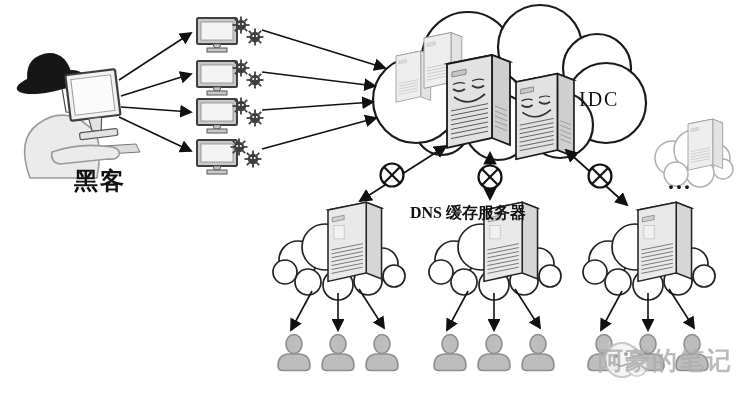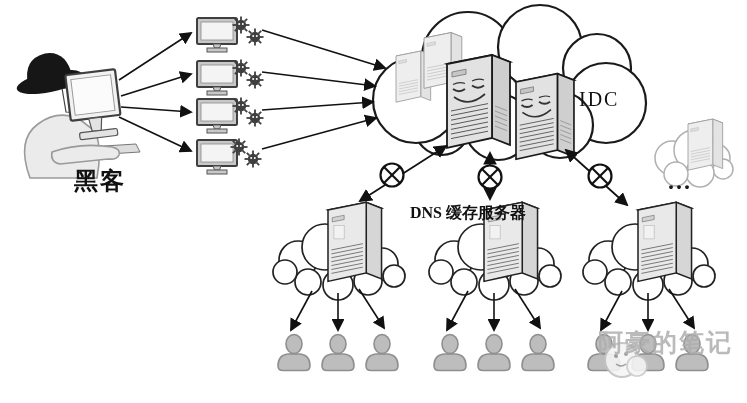--- a/index.html
+++ b/index.html
@@ -10,21 +10,21 @@
   #stage svg{position:absolute;left:0;top:0;}
   .lbl{position:absolute;color:#111;white-space:nowrap;line-height:1.1;}
   .lbl-hacker{left:74px;top:168px;font-size:24px;font-weight:600;letter-spacing:2px;}
   .lbl-zombie{left:179px;top:190px;font-size:17px;font-weight:600;letter-spacing:1px;}
   .lbl-auth{left:507px;top:2px;font-size:18px;font-weight:600;letter-spacing:1px;}
   .lbl-idc{left:579px;top:88px;font-size:20px;letter-spacing:2px;}
   .lbl-cache{left:366px;top:204px;font-size:16px;font-weight:600;margin-left:44px;}
   .lbl-users{left:468px;top:370px;font-size:18px;font-weight:600;letter-spacing:2px;}
   .lbl-ellipsis{left:668px;top:168px;font-size:24px;font-weight:900;letter-spacing:2px;color:#1a1a1a;}
   .watermark{
-    position:absolute;left:598px;top:326px;display:flex;align-items:flex-end;gap:4px;opacity:.85;
+    position:absolute;left:598px;top:344px;display:flex;align-items:flex-end;gap:4px;opacity:.85;
   }
   .watermark-text{
     color:#aeaeae;font-size:25px;font-weight:700;letter-spacing:2px;
     font-family:"Liberation Sans","DejaVu Sans",sans-serif;
   }
 </style>
 </head>
 <body>
 
 <div id="stage">

